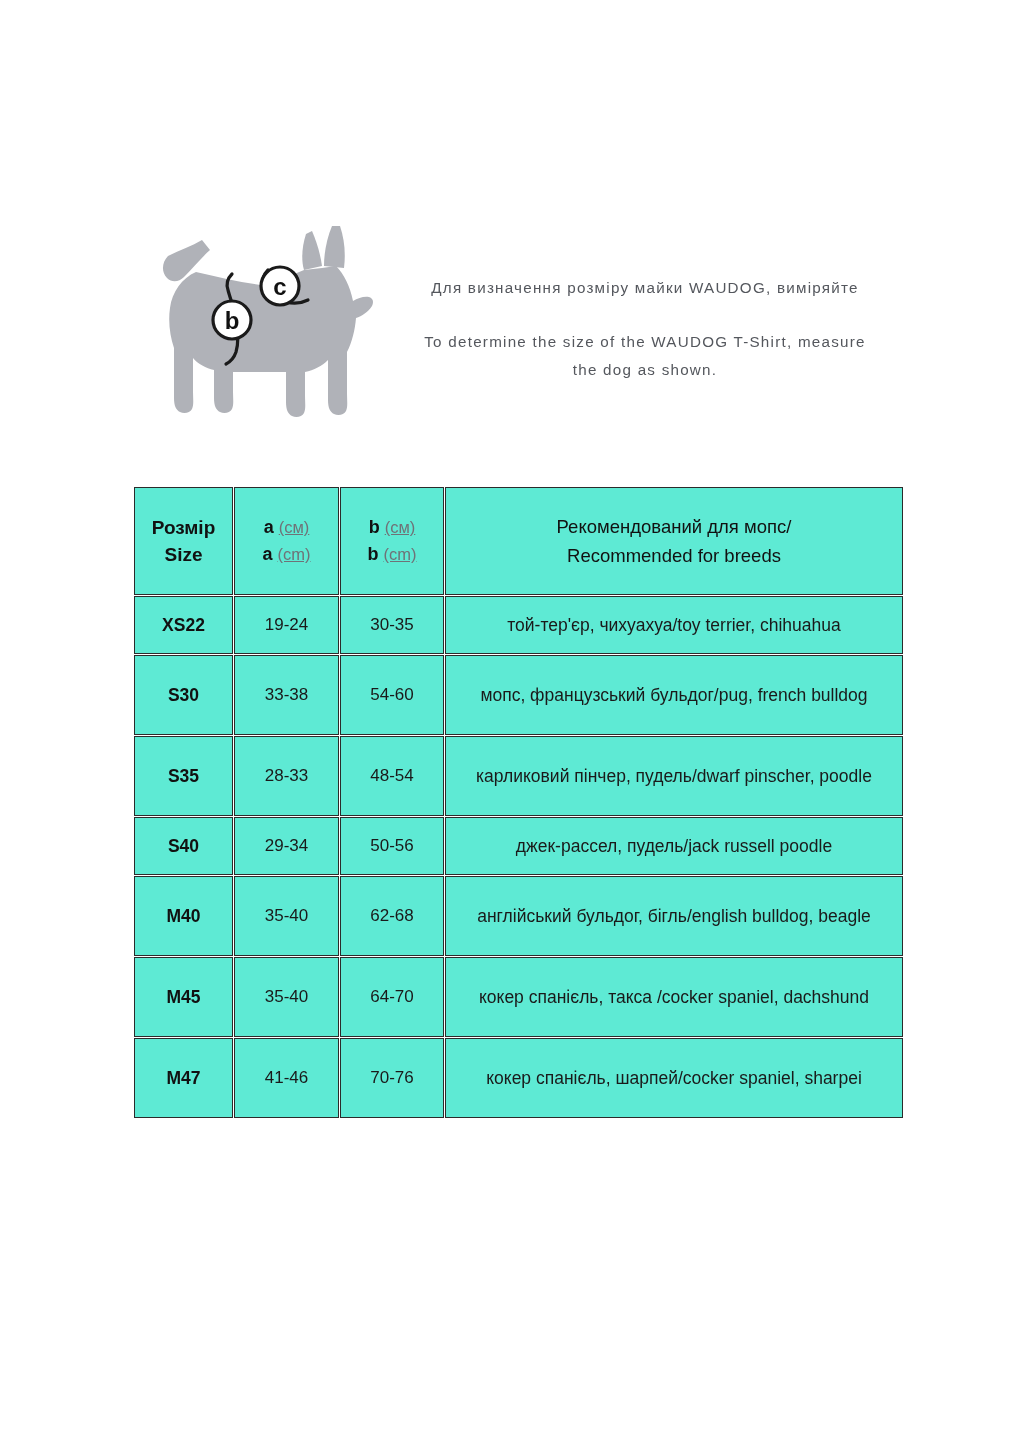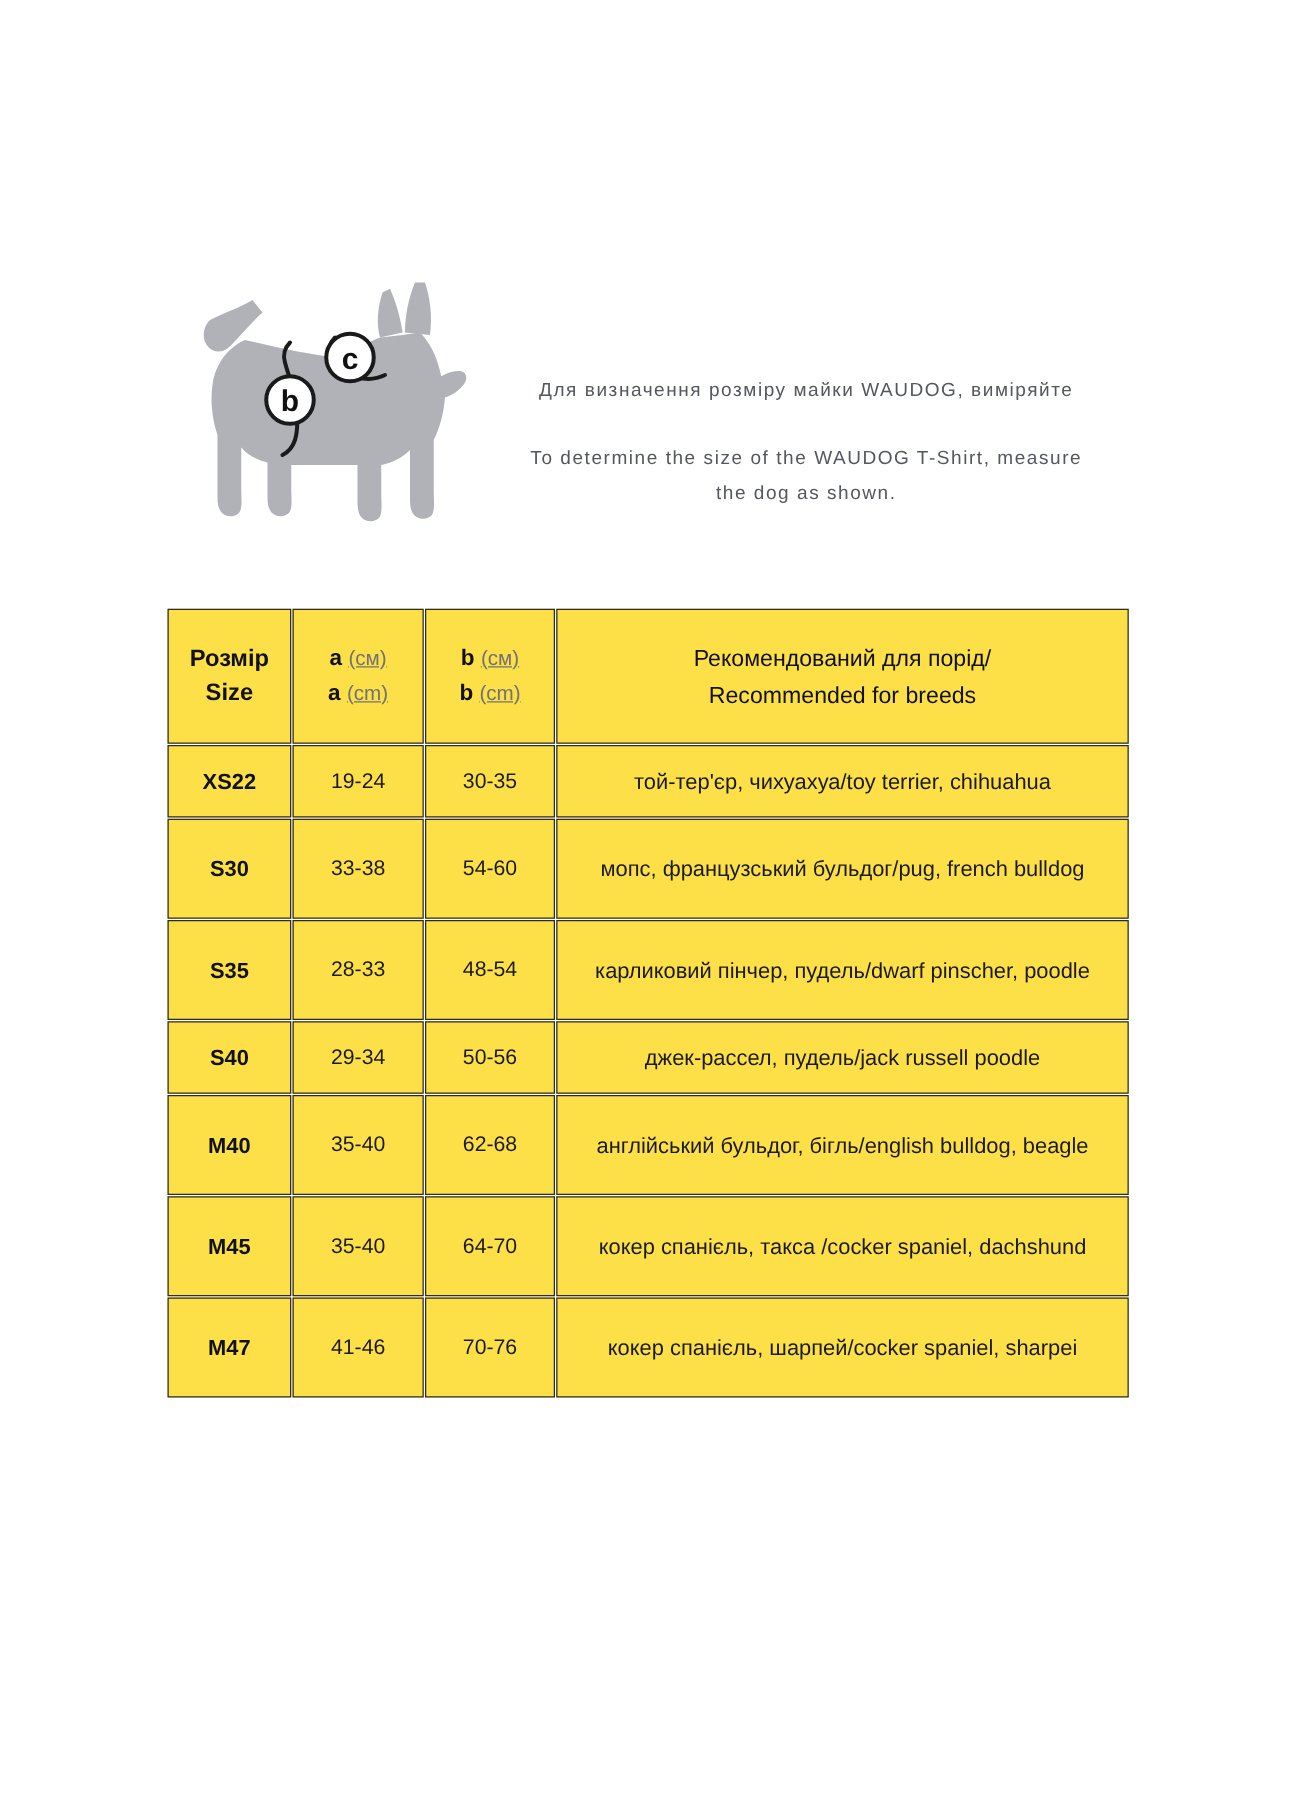--- a/index.html
+++ b/index.html
@@ -32,21 +32,20 @@
     width: 240px;
     height: 240px;
   }
 
   .instructions {
     position: absolute;
     left: 345px;
     top: 62px;
     width: 600px;
     text-align: center;
-    margin-top: 25px;
   }
   .instr-line {
     color: #54575d;
     font-size: 15.2px;
     letter-spacing: 1.25px;
     line-height: 28px;
     white-space: nowrap;
   }
   .instr-block-gap {
     height: 26px;
@@ -61,21 +60,21 @@
   }
   table.size-table {
     border-collapse: separate;
     border-spacing: 1px;
     width: 770px;
     table-layout: fixed;
   }
   table.size-table th,
   table.size-table td {
     border: 1.4px solid #2b2b2b;
-    background: #fde047;
+    background: #5eead4;
     text-align: center;
     vertical-align: middle;
     padding: 4px 6px;
   }
   col.c-size  { width: 99px; }
   col.c-a     { width: 105px; }
   col.c-b     { width: 104px; }
   col.c-breed { width: 458px; }
 
   thead th {
@@ -227,21 +226,21 @@
           <div class="hdr-meas">
             <b>b</b>
             <span class="unit">(см)</span>
           </div>
           <div class="hdr-meas">
             <b>b</b>
             <span class="unit">(cm)</span>
           </div>
         </th>
         <th>
-          <div class="hdr-breed">Рекомендований для порід/</div>
+          <div class="hdr-breed">Рекомендований для мопс/</div>
           <div class="hdr-breed">Recommended for breeds</div>
         </th>
       </tr>
     </thead>
     <tbody id="table-body">
         <tr class="row-short">
           <td class="cell-size">XS22</td>
           <td class="cell-num">19-24</td>
           <td class="cell-num">30-35</td>
           <td class="cell-breed">той-тер'єр, чихуахуа/toy terrier, chihuahua</td>

